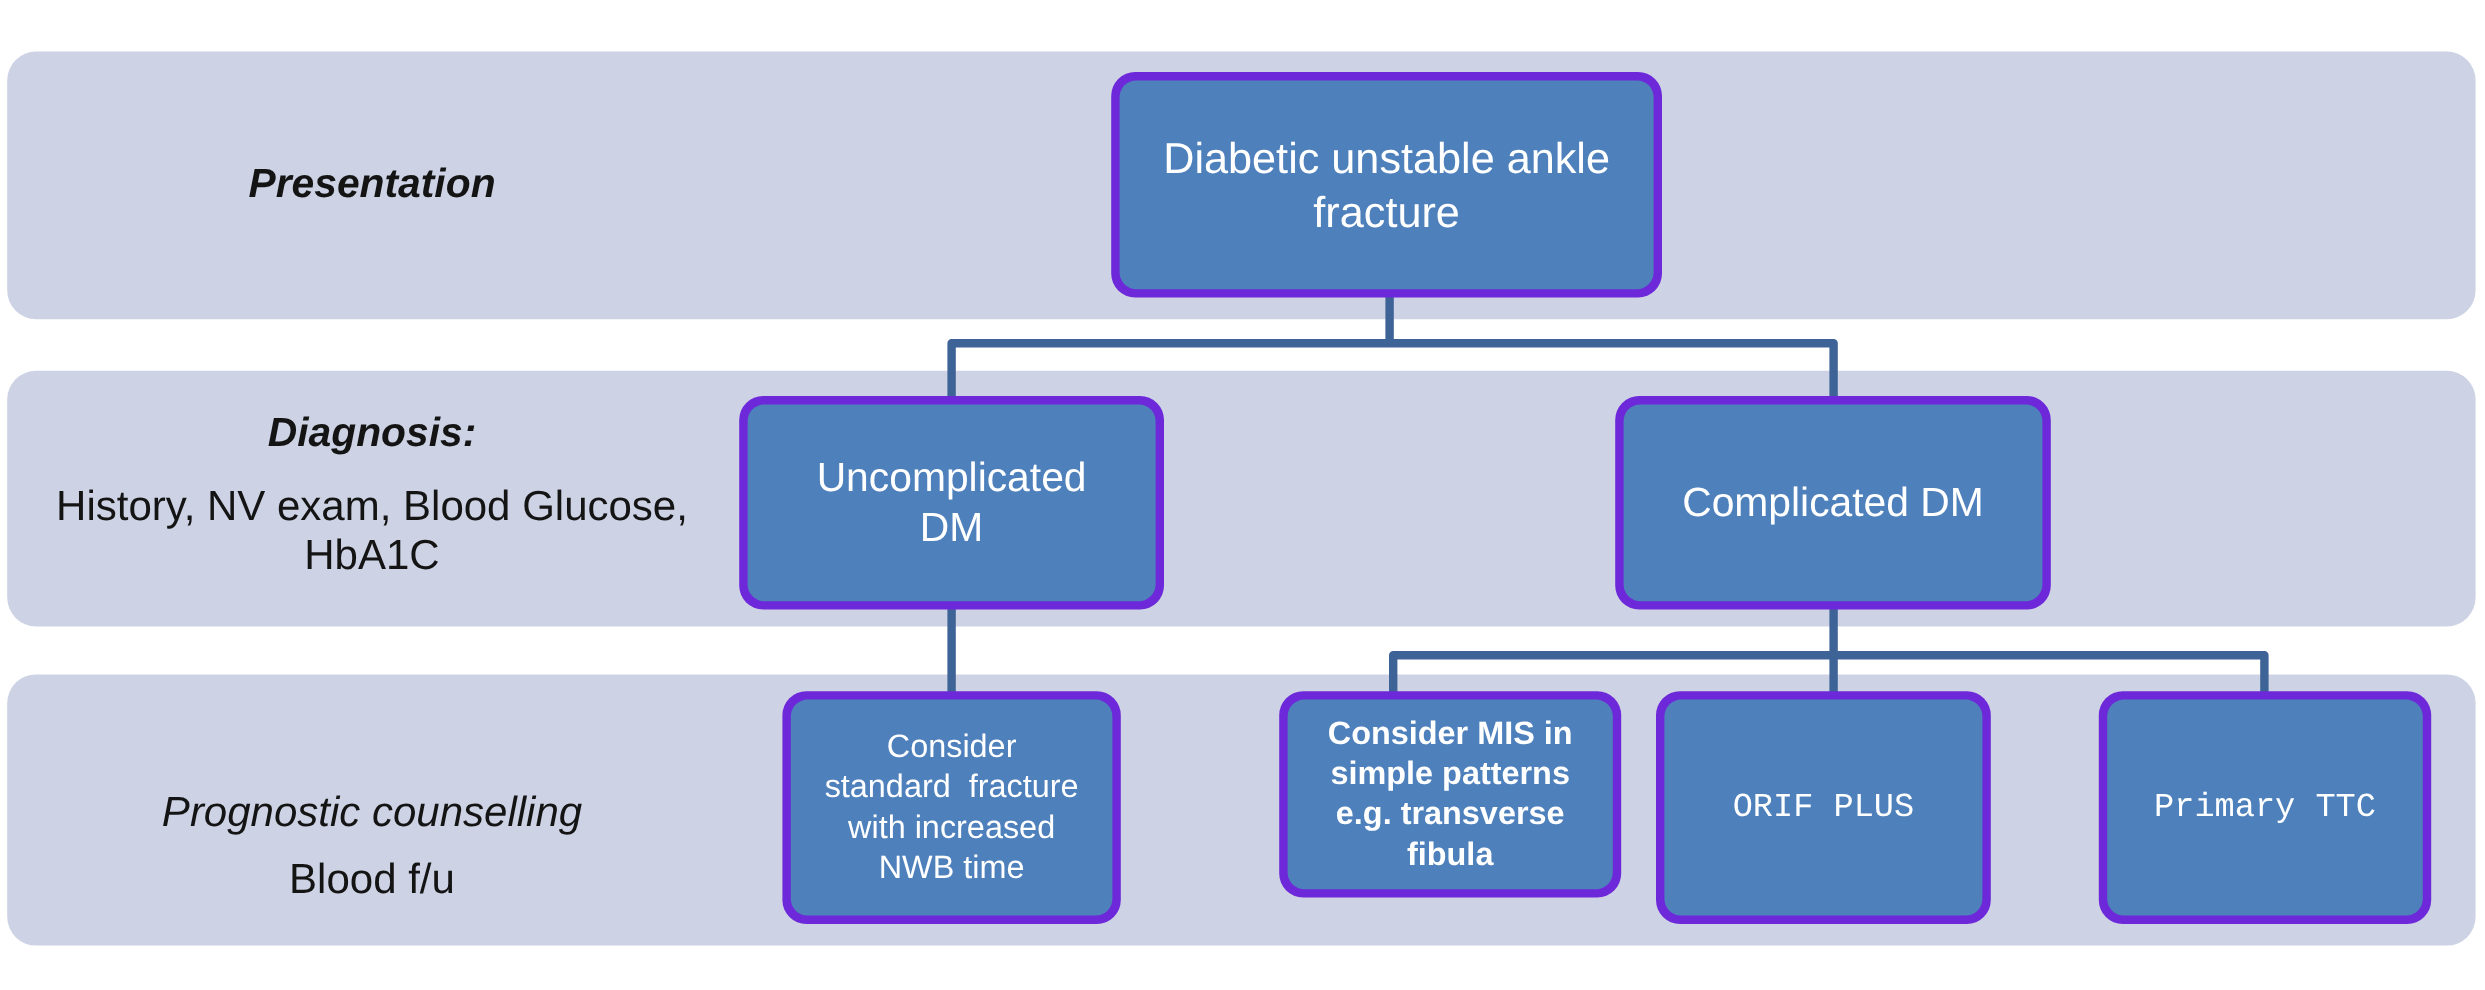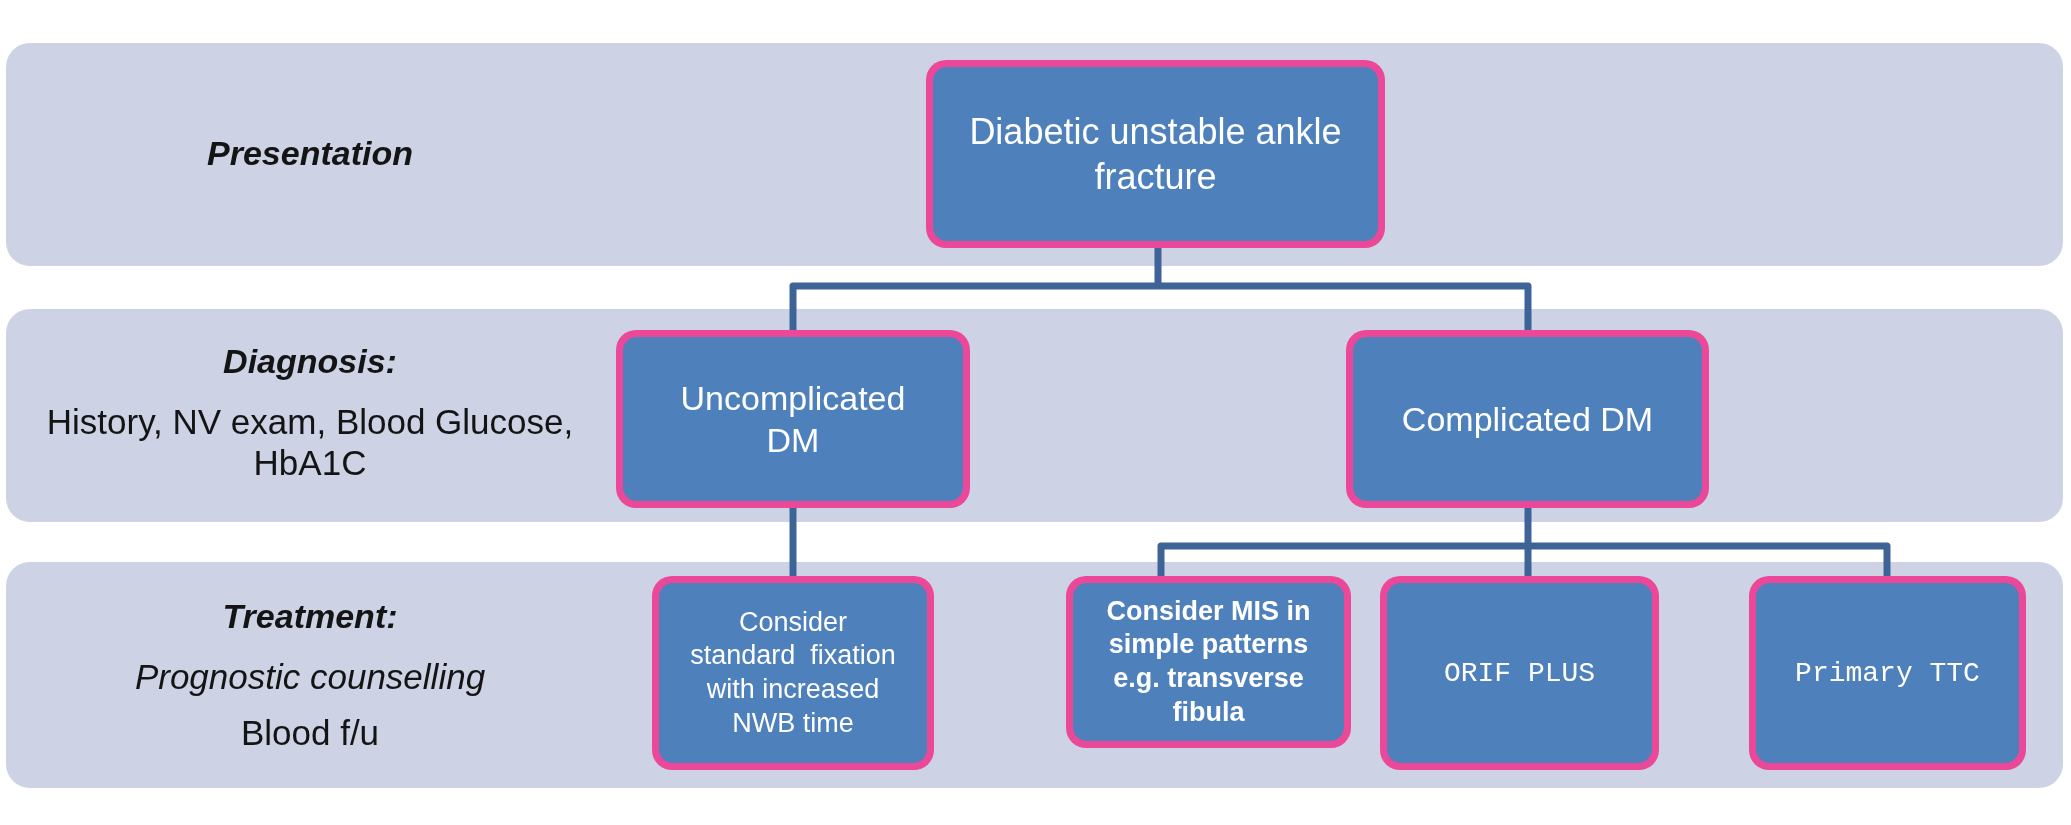--- a/index.html
+++ b/index.html
@@ -64,21 +64,21 @@
     fill: none;
     stroke: #3e6397;
     stroke-width: 7;
     stroke-linejoin: round;
     stroke-linecap: butt;
   }
 
   
   .node {
     position: absolute;
-    background: #ec4899;
+    background: #6d28d9;
     border-radius: 20px;
     padding: 7px;
     box-sizing: border-box;
     z-index: 2;
   }
   .node-inner {
     width: 100%;
     height: 100%;
     background: #4e80bc;
     border-radius: 14px;
@@ -113,21 +113,20 @@
   <div class="band presentation"></div>
   <div class="band diagnosis"></div>
   <div class="band treatment"></div>
 
   <div class="row-label heading pos-presentation">Presentation</div>
 
   <div class="row-label heading pos-diag-heading">Diagnosis:</div>
   <div class="row-label body pos-diag-line1">History, NV exam, Blood Glucose,</div>
   <div class="row-label body pos-diag-line2">HbA1C</div>
 
-  <div class="row-label heading pos-treat-heading">Treatment:</div>
   <div class="row-label body-italic pos-treat-line1">Prognostic counselling</div>
   <div class="row-label body pos-treat-line2">Blood f/u</div>
 
   <svg class="connector-layer" viewBox="0 0 2071 825">
     <path d="M1158 242 L1158 286 M793 340 L793 286 L1528 286 L1528 340"></path>
     <path d="M793 502 L793 586"></path>
     <path d="M1528 502 L1528 586"></path>
     <path d="M1161 586 L1161 546 L1887 546 L1887 586"></path>
   </svg>
 
@@ -140,21 +139,21 @@
     <div class="node-inner">Uncomplicated
 DM</div>
   </div>
 
   <div class="node complicated">
     <div class="node-inner">Complicated DM</div>
   </div>
 
   <div class="node t-fixation">
     <div class="node-inner">Consider
-standard  fixation
+standard  fracture
 with increased
 NWB time</div>
   </div>
 
   <div class="node t-mis">
     <div class="node-inner">Consider MIS in
 simple patterns
 e.g. transverse
 fibula</div>
   </div>

